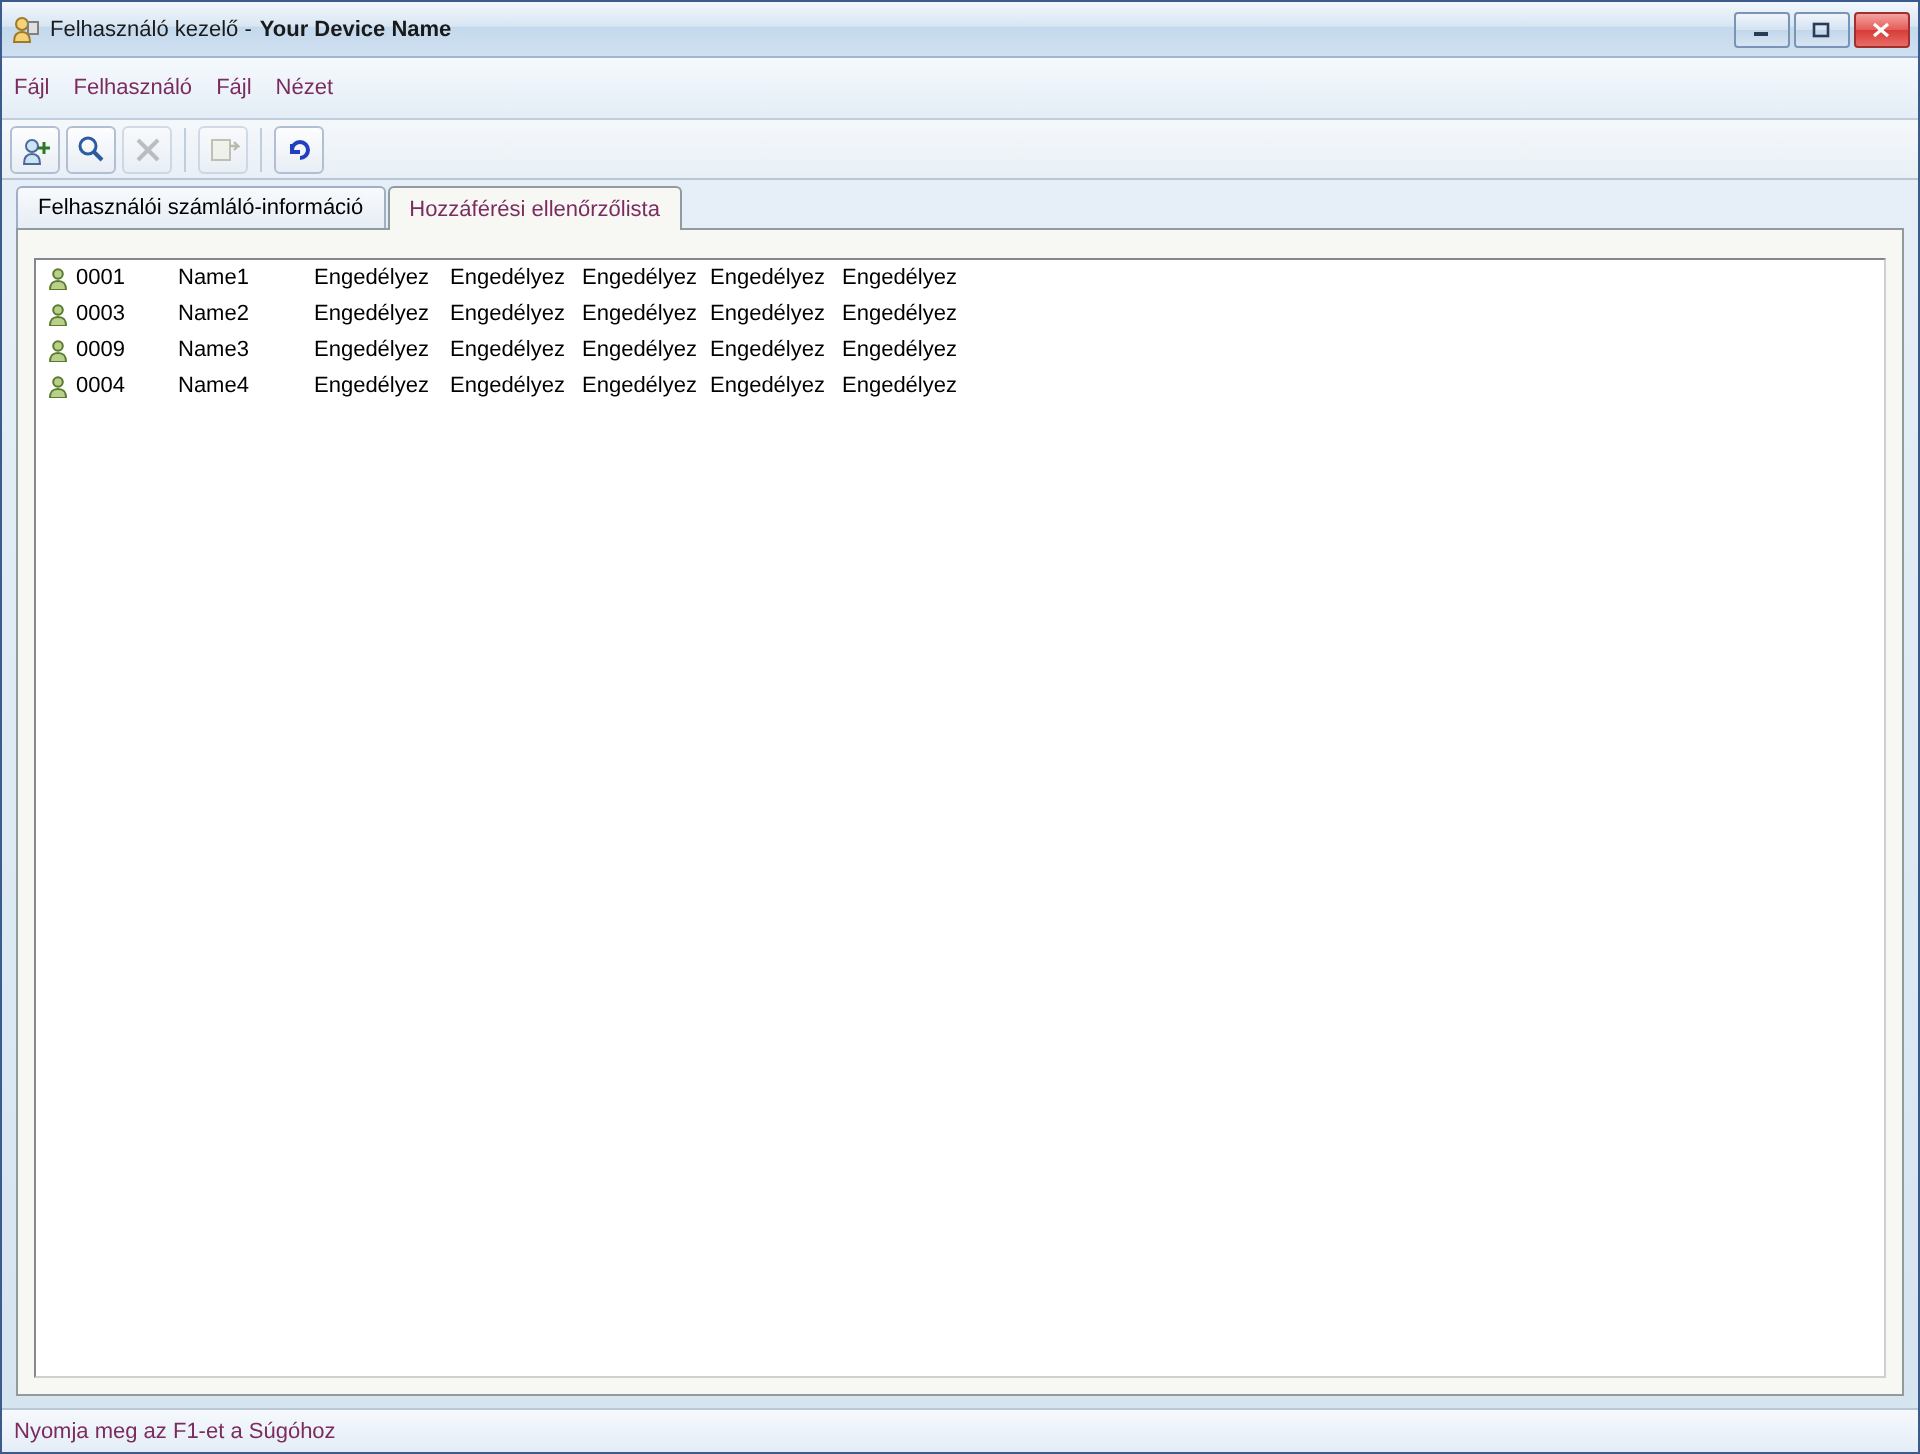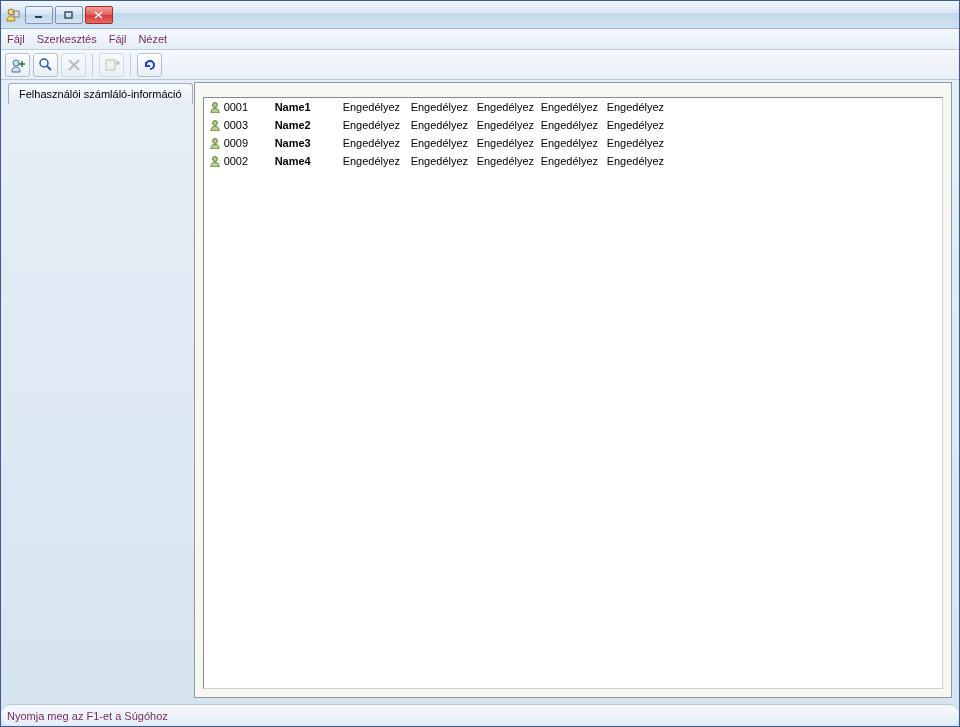--- a/index.html
+++ b/index.html
@@ -27,21 +27,21 @@
   width: 28px; height: 18px;
   border: 1px solid #7a94b8;
   border-radius: 2px;
   background: linear-gradient(to bottom, #f0f5fb 0%, #d3e2f1 50%, #c2d6ea 51%, #d7e5f2 100%);
   display: flex; align-items: center; justify-content: center;
   cursor: pointer;
 }
 .win-btn.close { background: linear-gradient(to bottom, #f3a2a0 0%, #e55b57 50%, #d73c37 51%, #e86b67 100%); border-color: #a03030; }
 
 .menubar {
-  height: 21px;
+  height: 31px;
   background: linear-gradient(to bottom, #f5f9fd 0%, #e4edf6 100%);
   border-bottom: 1px solid #c0cddb;
   display: flex; align-items: center;
   padding: 0 6px; gap: 12px;
 }
 .menubar span { color: #7b2b5e; cursor: pointer; }
 
 .toolbar {
   height: 30px;
   background: linear-gradient(to bottom, #f5f8fb 0%, #e8eff6 100%);
@@ -55,21 +55,21 @@
   border-radius: 3px;
   background: linear-gradient(to bottom, #fdfdfe 0%, #e8eef5 100%);
   display: flex; align-items: center; justify-content: center;
   cursor: pointer;
 }
 .tbtn.disabled { opacity: 0.5; cursor: default; }
 .tb-sep { width: 1px; height: 22px; background: #c0cddb; margin: 0 3px; }
 
 .content-area {
   flex: 1; margin: 2px 7px 6px 7px;
-  display: flex; flex-direction: row;
+  display: flex; flex-direction: column;
   min-height: 0;
 }
 
 .tabs { height: 22px; display: flex; align-items: flex-end; position: relative; z-index: 2; }
 .tab {
   height: 21px; padding: 0 10px;
   display: flex; align-items: center;
   border: 1px solid #a0b0c4;
   border-bottom: none;
   background: linear-gradient(to bottom, #f8fafd 0%, #e6edf5 100%);
@@ -115,31 +115,30 @@
 }
 .lv-col.last { flex: 1; border-right: none; }
 
 .lv-body { flex: 1; overflow: auto; }
 .lv-row { display: flex; height: 18px; align-items: center; }
 .cell {
   padding: 0 5px;
   white-space: nowrap; overflow: hidden; text-overflow: ellipsis;
   display: flex; align-items: flex-end; gap: 3px;
 }
-.cell .name { font-weight: bold; }
+.cell .name { font-weight: normal; }
 
 .user-icon-svg { width: 12px; height: 12px; flex-shrink: 0; }
 
 .statusbar {
   height: 22px;
   background: linear-gradient(to bottom, #f5f9fd 0%, #e4edf6 100%);
   border-top: 1px solid #b8c6d6;
   display: flex; align-items: center; justify-content: space-between;
   padding: 0 2px 0 6px;
-  border-radius: 10px;
 }
 .statusbar .left { color: #7b2b5e; }
 .statusbar .right { display: flex; align-items: center; gap: 4px; }
 .status-pane {
   border: 1px solid #b8c6d6;
   padding: 1px 6px;
   background: #f0f5fa;
   color: #7b2b5e;
 }
 .size-grip { width: 14px; height: 14px; }
@@ -159,20 +158,24 @@
 
 <div class="window">
 
   <div class="titlebar">
     <span class="titlebar-icon">
       <svg viewBox="0 0 16 16" width="16" height="16">
         <circle cx="6" cy="5" r="3" fill="#f3d27a" stroke="#a07a20"></circle>
         <path d="M2 14 C2 10 4 9 6 9 C8 9 10 10 10 14 Z" fill="#f3d27a" stroke="#a07a20"></path>
         <rect x="9" y="4" width="5" height="6" fill="#e0e0e0" stroke="#808080"></rect>
       </svg>
+    </span>
+    <span class="titlebar-text">
+      <span>Felhasználó kezelő -</span>
+      <b>Your Device Name</b>
     </span>
     <div class="window-controls">
       <div class="win-btn">
         <svg width="10" height="8">
             <line x1="1" y1="6" x2="8" y2="6" stroke="#2a3b55" stroke-width="2"></line>
           </svg>
       </div>
       <div class="win-btn">
         <svg width="10" height="8">
             <rect x="1" y="1" width="7" height="6" fill="none" stroke="#2a3b55" stroke-width="1.3"></rect>
@@ -181,21 +184,21 @@
       <div class="win-btn close">
         <svg width="10" height="8">
             <path d="M1 1 L8 7 M8 1 L1 7" stroke="#ffffff" stroke-width="1.6"></path>
           </svg>
       </div>
     </div>
   </div>
 
   <div class="menubar">
     <span>Fájl</span>
-    <span>Szerkesztés</span>
+    <span>Felhasználó</span>
     <span>Fájl</span>
     <span>Nézet</span>
   </div>
 
   <div class="toolbar">
     <div class="tbtn">
       <svg width="16" height="16" viewBox="0 0 16 16">
         <circle cx="6" cy="6" r="3" fill="#cfe3f6" stroke="#4a6a9a"></circle>
         <path d="M2 15 C2 11 4 10 6 10 C8 10 10 11 10 15 Z" fill="#cfe3f6" stroke="#4a6a9a"></path>
         <path d="M12 4 L12 10 M9 7 L15 7" stroke="#2a7a2a" stroke-width="1.5"></path>
@@ -224,20 +227,21 @@
       <svg width="16" height="16" viewBox="0 0 16 16">
         <path d="M4 8 A4 4 0 1 1 8 12" fill="none" stroke="#2040c0" stroke-width="2"></path>
         <path d="M4 5 L4 9 L8 9" fill="none" stroke="#2040c0" stroke-width="2"></path>
       </svg>
     </div>
   </div>
 
   <div class="content-area">
     <div class="tabs">
       <div class="tab">Felhasználói számláló-információ</div>
+      <div class="tab active">Hozzáférési ellenőrzőlista</div>
     </div>
     <div class="tab-panel">
       <div class="listview">
         <div class="lv-body" id="lv-body">
             <div class="lv-row">
               <div class="cell w-user">
                 <svg class="user-icon-svg" viewBox="0 0 12 12">
                   <circle cx="6" cy="4" r="2.4" fill="#b8d088" stroke="#5a7a30"></circle>
                   <path d="M2 12 C2 8 4 7.5 6 7.5 C8 7.5 10 8 10 12 Z" fill="#b8d088" stroke="#5a7a30"></path>
                 </svg>
@@ -288,21 +292,21 @@
               <div class="cell w-copy">Engedélyez</div>
               <div class="cell w-doc">Engedélyez</div>
               <div class="cell w-state"></div>
             </div>
             <div class="lv-row">
               <div class="cell w-user">
                 <svg class="user-icon-svg" viewBox="0 0 12 12">
                   <circle cx="6" cy="4" r="2.4" fill="#b8d088" stroke="#5a7a30"></circle>
                   <path d="M2 12 C2 8 4 7.5 6 7.5 C8 7.5 10 8 10 12 Z" fill="#b8d088" stroke="#5a7a30"></path>
                 </svg>
-                <span>0002</span>
+                <span>0004</span>
               </div>
               <div class="cell w-name">
                 <span class="name">Name4</span>
               </div>
               <div class="cell w-print">Engedélyez</div>
               <div class="cell w-scan">Engedélyez</div>
               <div class="cell w-fax">Engedélyez</div>
               <div class="cell w-copy">Engedélyez</div>
               <div class="cell w-doc">Engedélyez</div>
               <div class="cell w-state"></div>

